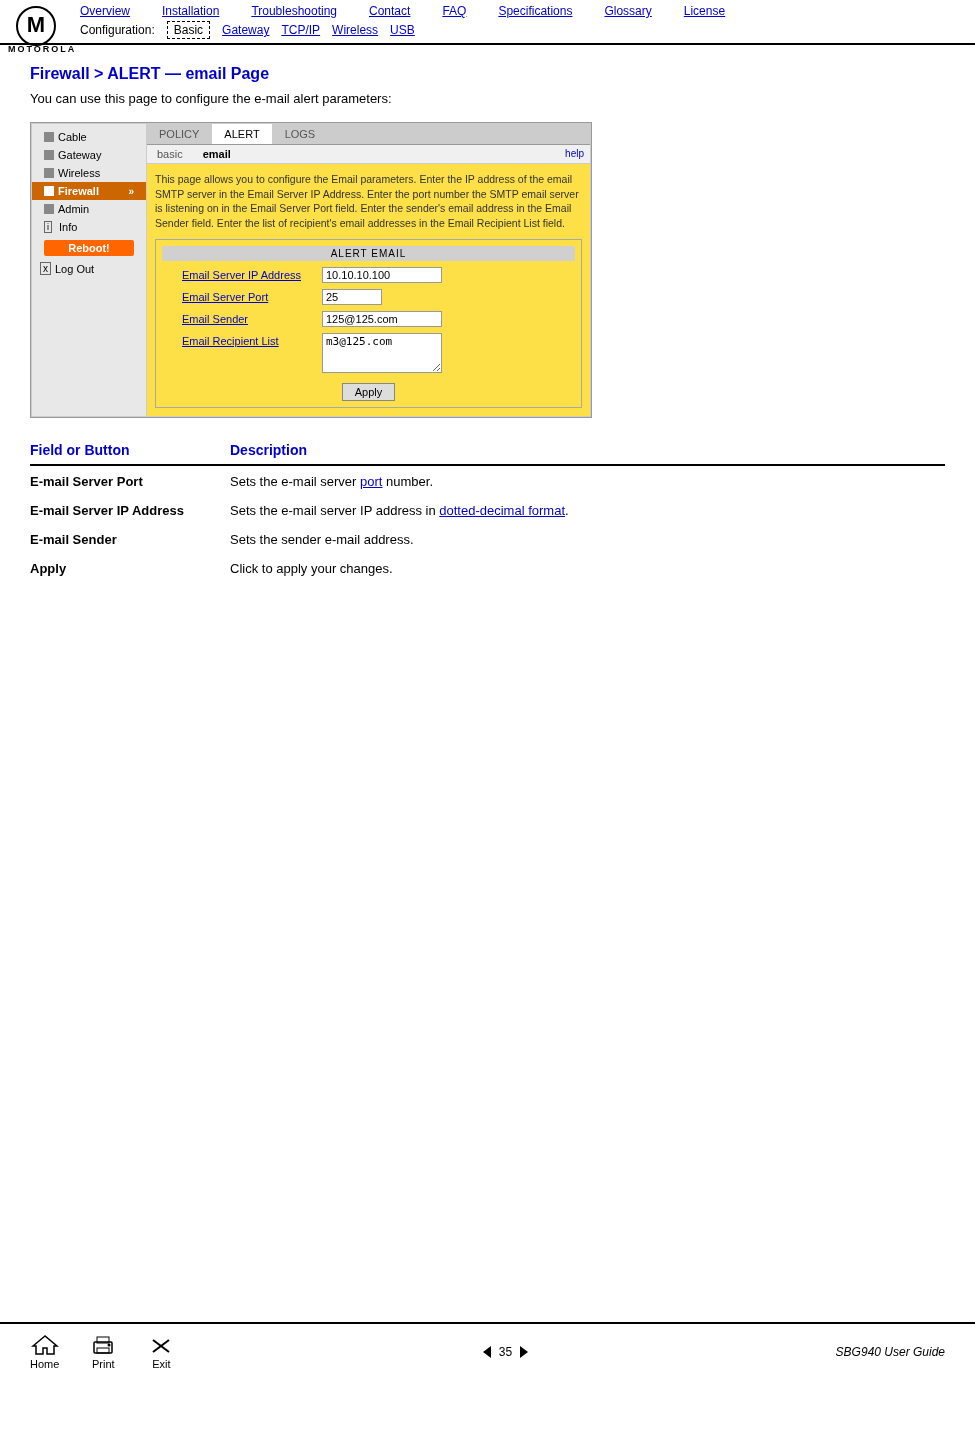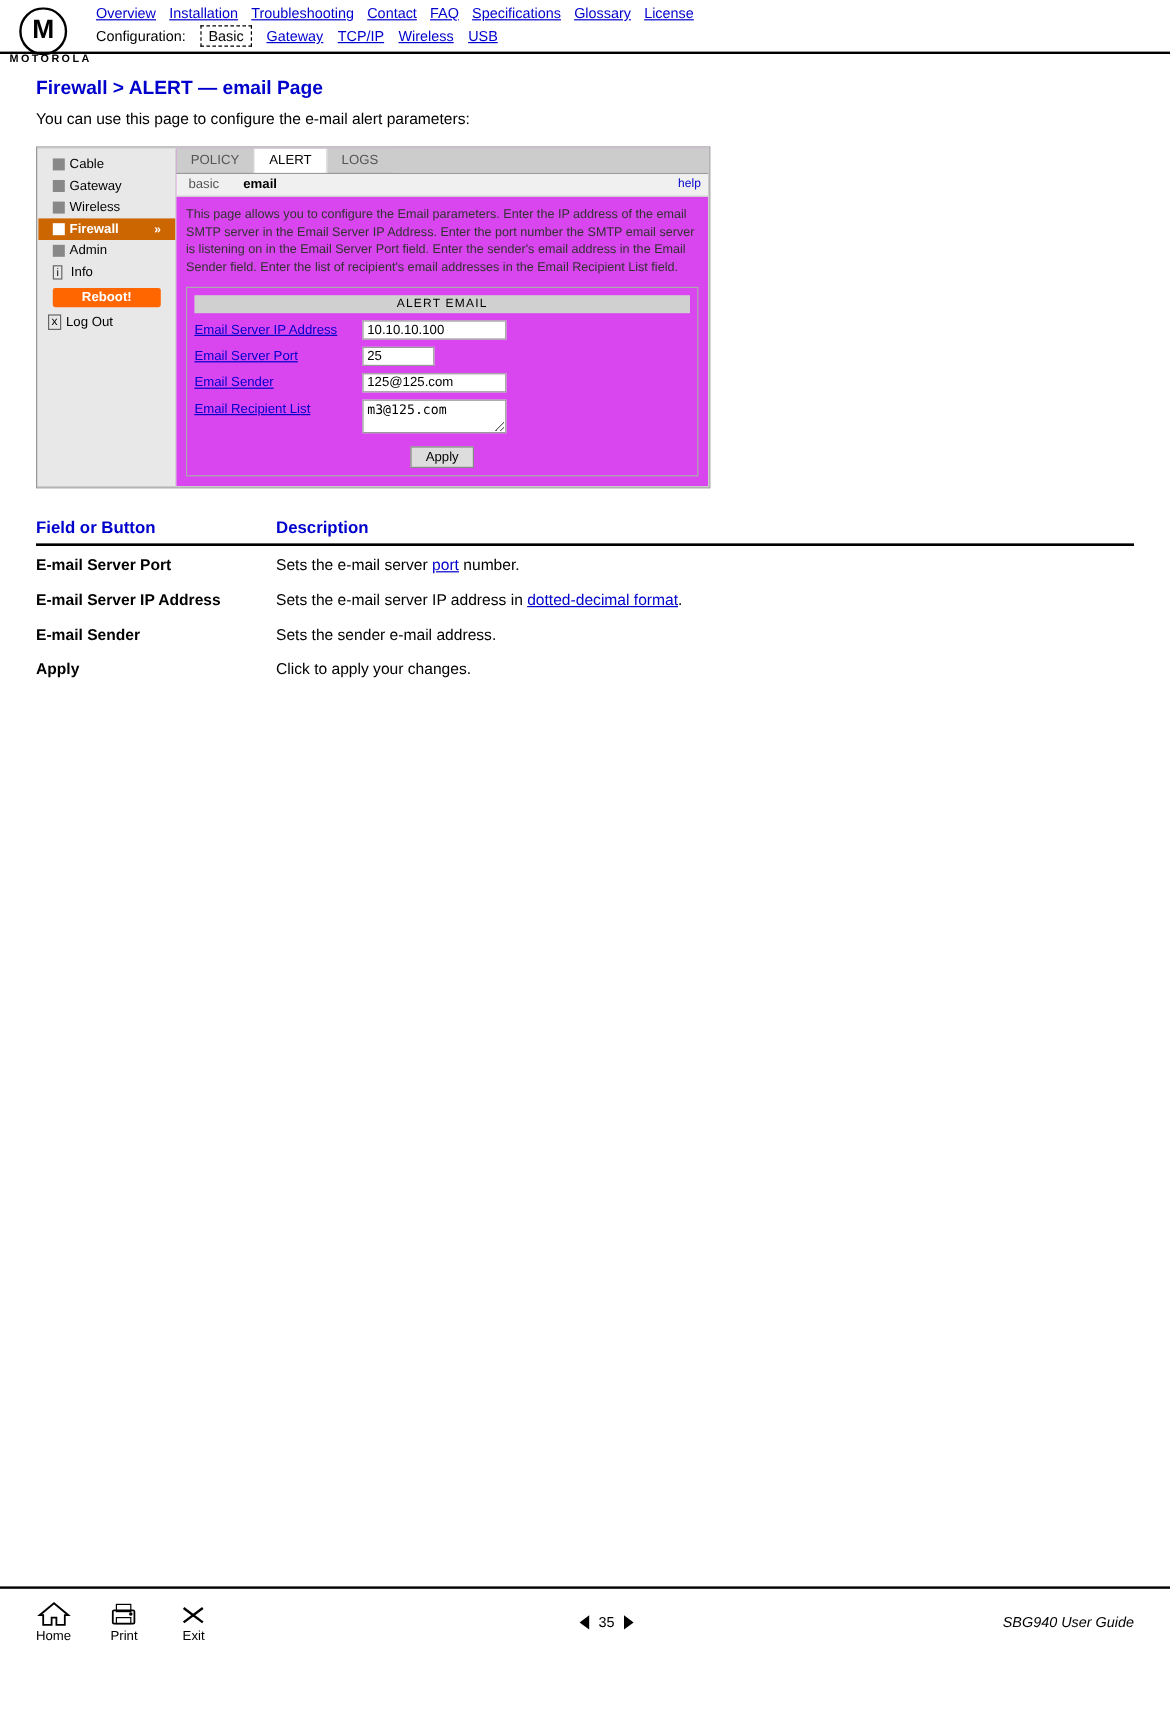--- a/index.html
+++ b/index.html
@@ -24,40 +24,40 @@
 
     .sidebar { width: 115px; background: #e8e8e8; border-right: 1px solid #ccc; padding: 4px 0; font-size: 11px; }
     .sidebar-item { padding: 3px 12px; display: flex; align-items: center; gap: 4px; cursor: pointer; }
     .sidebar-item.active { background: #cc6600; color: #fff; font-weight: bold; }
     .sidebar-item .sq { width: 10px; height: 10px; background: #888; display: inline-block; flex-shrink: 0; }
     .sidebar-item.active .sq { background: #fff; }
     .sidebar-item .arrow { font-size: 10px; }
     .sidebar-reboot { background: #ff6600; color: #fff; font-weight: bold; padding: 2px 8px; margin: 4px 12px; border-radius: 2px; text-align: center; font-size: 11px; }
     .sidebar-logout { padding: 2px 8px; display: flex; align-items: center; gap: 4px; font-size: 11px; }
 
-    .content-panel { flex: 1; background: #d946ef; }
+    .content-panel { flex: 1; background: #fde047; }
 
     .tabs-bar { display: flex; background: #ccc; border-bottom: 1px solid #999; }
     .tab-item { padding: 4px 12px; font-size: 11px; cursor: pointer; text-transform: uppercase; color: #555; }
     .tab-item.active { background: #fff; color: #000; border-right: 1px solid #ccc; border-left: 1px solid #ccc; }
 
     .sub-tabs { display: flex; background: #f0f0f0; border-bottom: 1px solid #ccc; }
     .sub-tab { padding: 3px 10px; font-size: 11px; cursor: pointer; color: #555; }
     .sub-tab.active { color: #000; font-weight: bold; }
 
     .panel-body { padding: 8px; font-size: 11px; }
     .panel-desc { margin-bottom: 8px; color: #333; font-size: 10.5px; line-height: 1.4; }
 
     .alert-email-box { border: 1px solid #aaa; padding: 6px; }
     .alert-email-title { text-align: center; background: #d0d0d0; font-size: 10px; text-transform: uppercase; letter-spacing: 1px; margin-bottom: 6px; padding: 2px; }
 
-    .form-row { display: flex; align-items: flex-start; margin-bottom: 6px; }
+    .form-row { display: flex; align-items: flex-start; margin-bottom: 6px; margin-left: 20px; }
     .form-label { width: 140px; font-size: 11px; color: #0000cc; text-decoration: underline; cursor: pointer; padding-top: 2px; }
     .form-input { border: 1px solid #999; padding: 1px 3px; font-size: 11px; width: 120px; }
-    .form-textarea { border: 1px solid #999; font-size: 11px; width: 120px; height: 28px; padding: 1px 3px; position: relative; }
+    .form-textarea { border: 1px solid #999; font-size: 11px; width: 120px; height: 40px; padding: 1px 3px; position: relative; }
     .textarea-wrap { position: relative; }
 
     .apply-row { text-align: center; margin-top: 8px; }
     .apply-btn { background: #ddd; border: 1px solid #888; padding: 2px 12px; font-size: 11px; cursor: pointer; }
 
     
     .section-title { font-size: 15px; font-weight: bold; margin-bottom: 14px; }
 
     .fields-table { width: 100%; border-collapse: collapse; margin-bottom: 20px; }
     .fields-table .col-header { font-size: 14px; font-weight: bold; padding-bottom: 6px; border-bottom: 2px solid #000; }
@@ -93,21 +93,21 @@
           <svg width="50" height="40" viewBox="0 0 50 40">
             <circle cx="25" cy="20" r="19" fill="none" stroke="#000" stroke-width="2"></circle>
             <text x="25" y="26" text-anchor="middle" font-size="22" font-weight="bold" font-family="Arial">M</text>
           </svg>
         </div>
         <div style="font-size:9px;font-weight:bold;letter-spacing:2px;text-align:center;margin-top:-4px;">MOTOROLA</div>
       </div>
 
       <div style="display:flex; flex-direction:column; gap:3px;">
 
-        <div style="display:flex; gap:11px; font-size:12px;">
+        <div style="display:flex; gap:32px; font-size:12px;">
           <span style="cursor:pointer; text-decoration:underline; color:#0000cc;">Overview</span>
           <span style="cursor:pointer; text-decoration:underline; color:#0000cc;">Installation</span>
           <span style="cursor:pointer; text-decoration:underline; color:#0000cc;">Troubleshooting</span>
           <span style="cursor:pointer; text-decoration:underline; color:#0000cc;">Contact</span>
           <span style="cursor:pointer; text-decoration:underline; color:#0000cc;">FAQ</span>
           <span style="cursor:pointer; text-decoration:underline; color:#0000cc;">Specifications</span>
           <span style="cursor:pointer; text-decoration:underline; color:#0000cc;">Glossary</span>
           <span style="cursor:pointer; text-decoration:underline; color:#0000cc;">License</span>
         </div>
 

